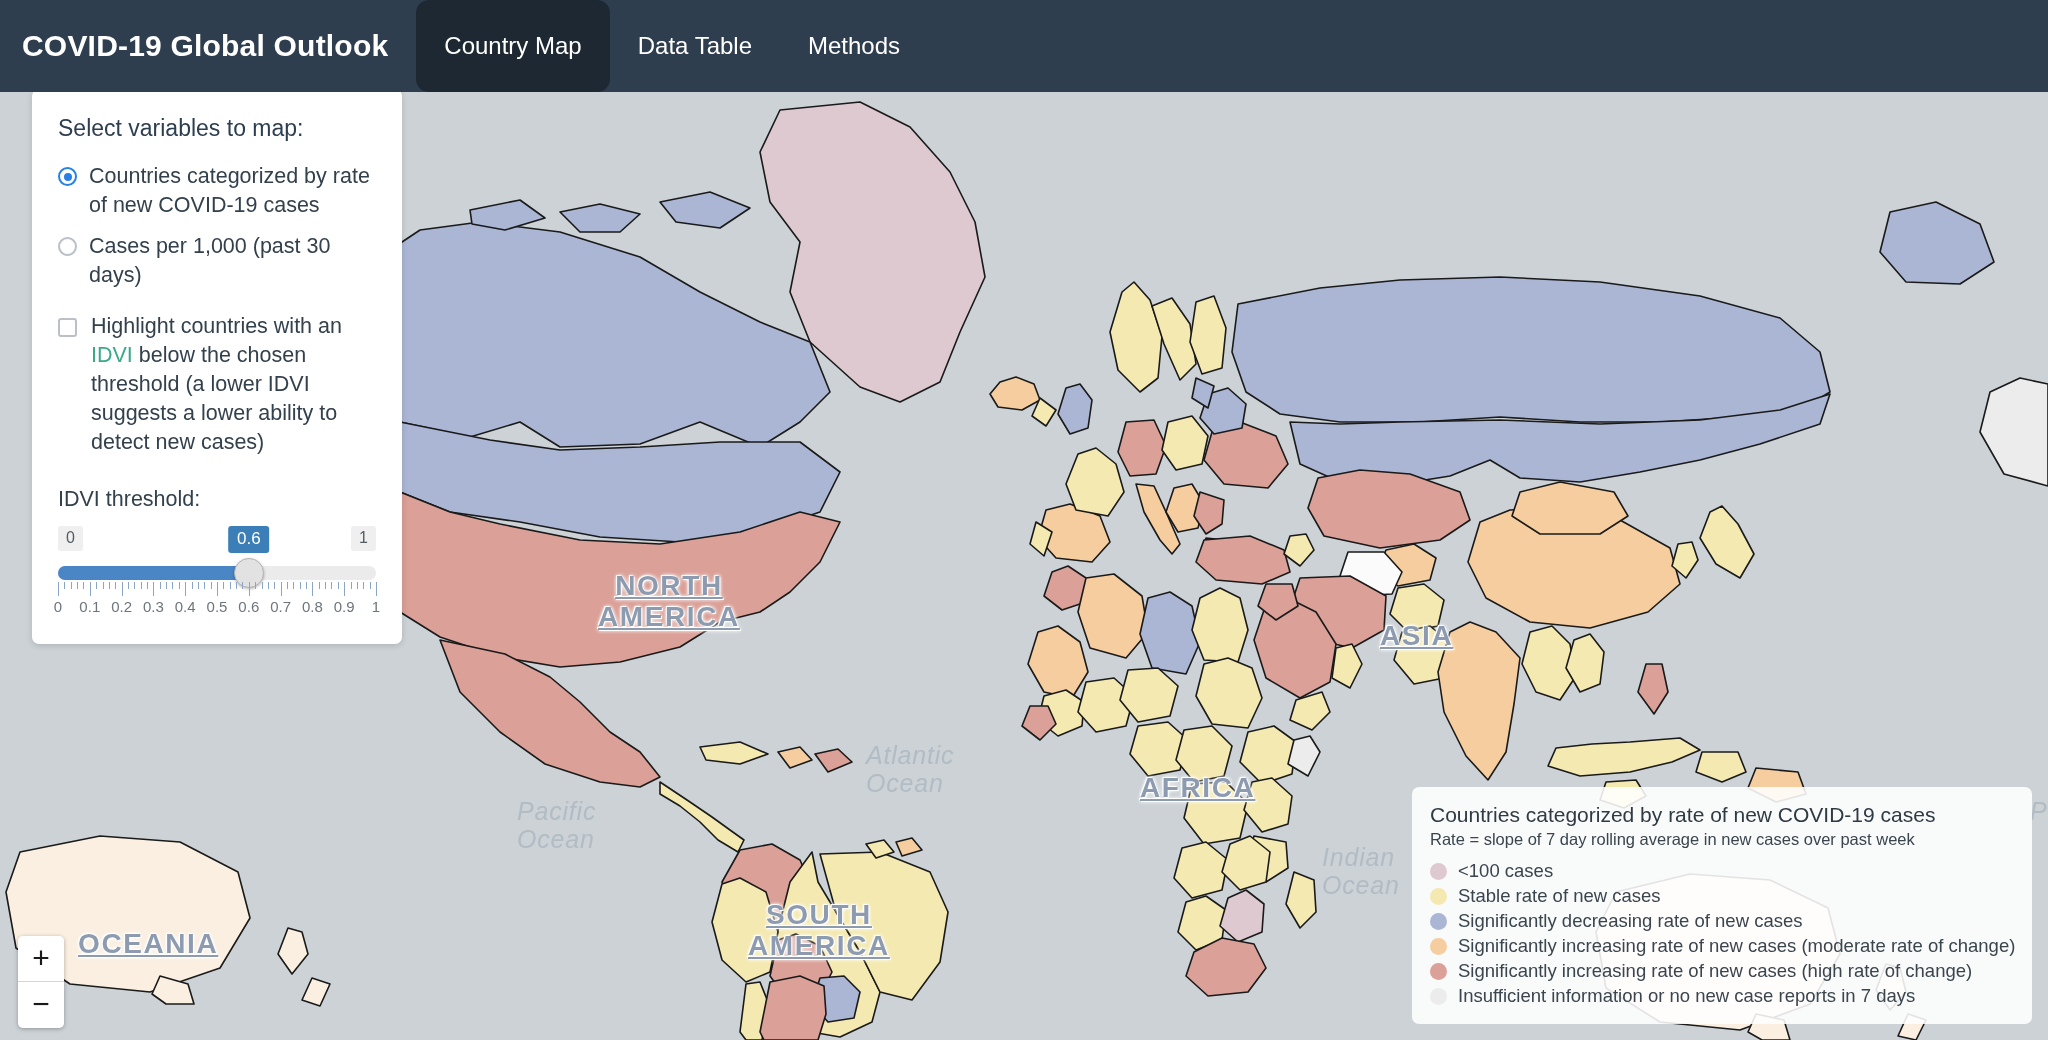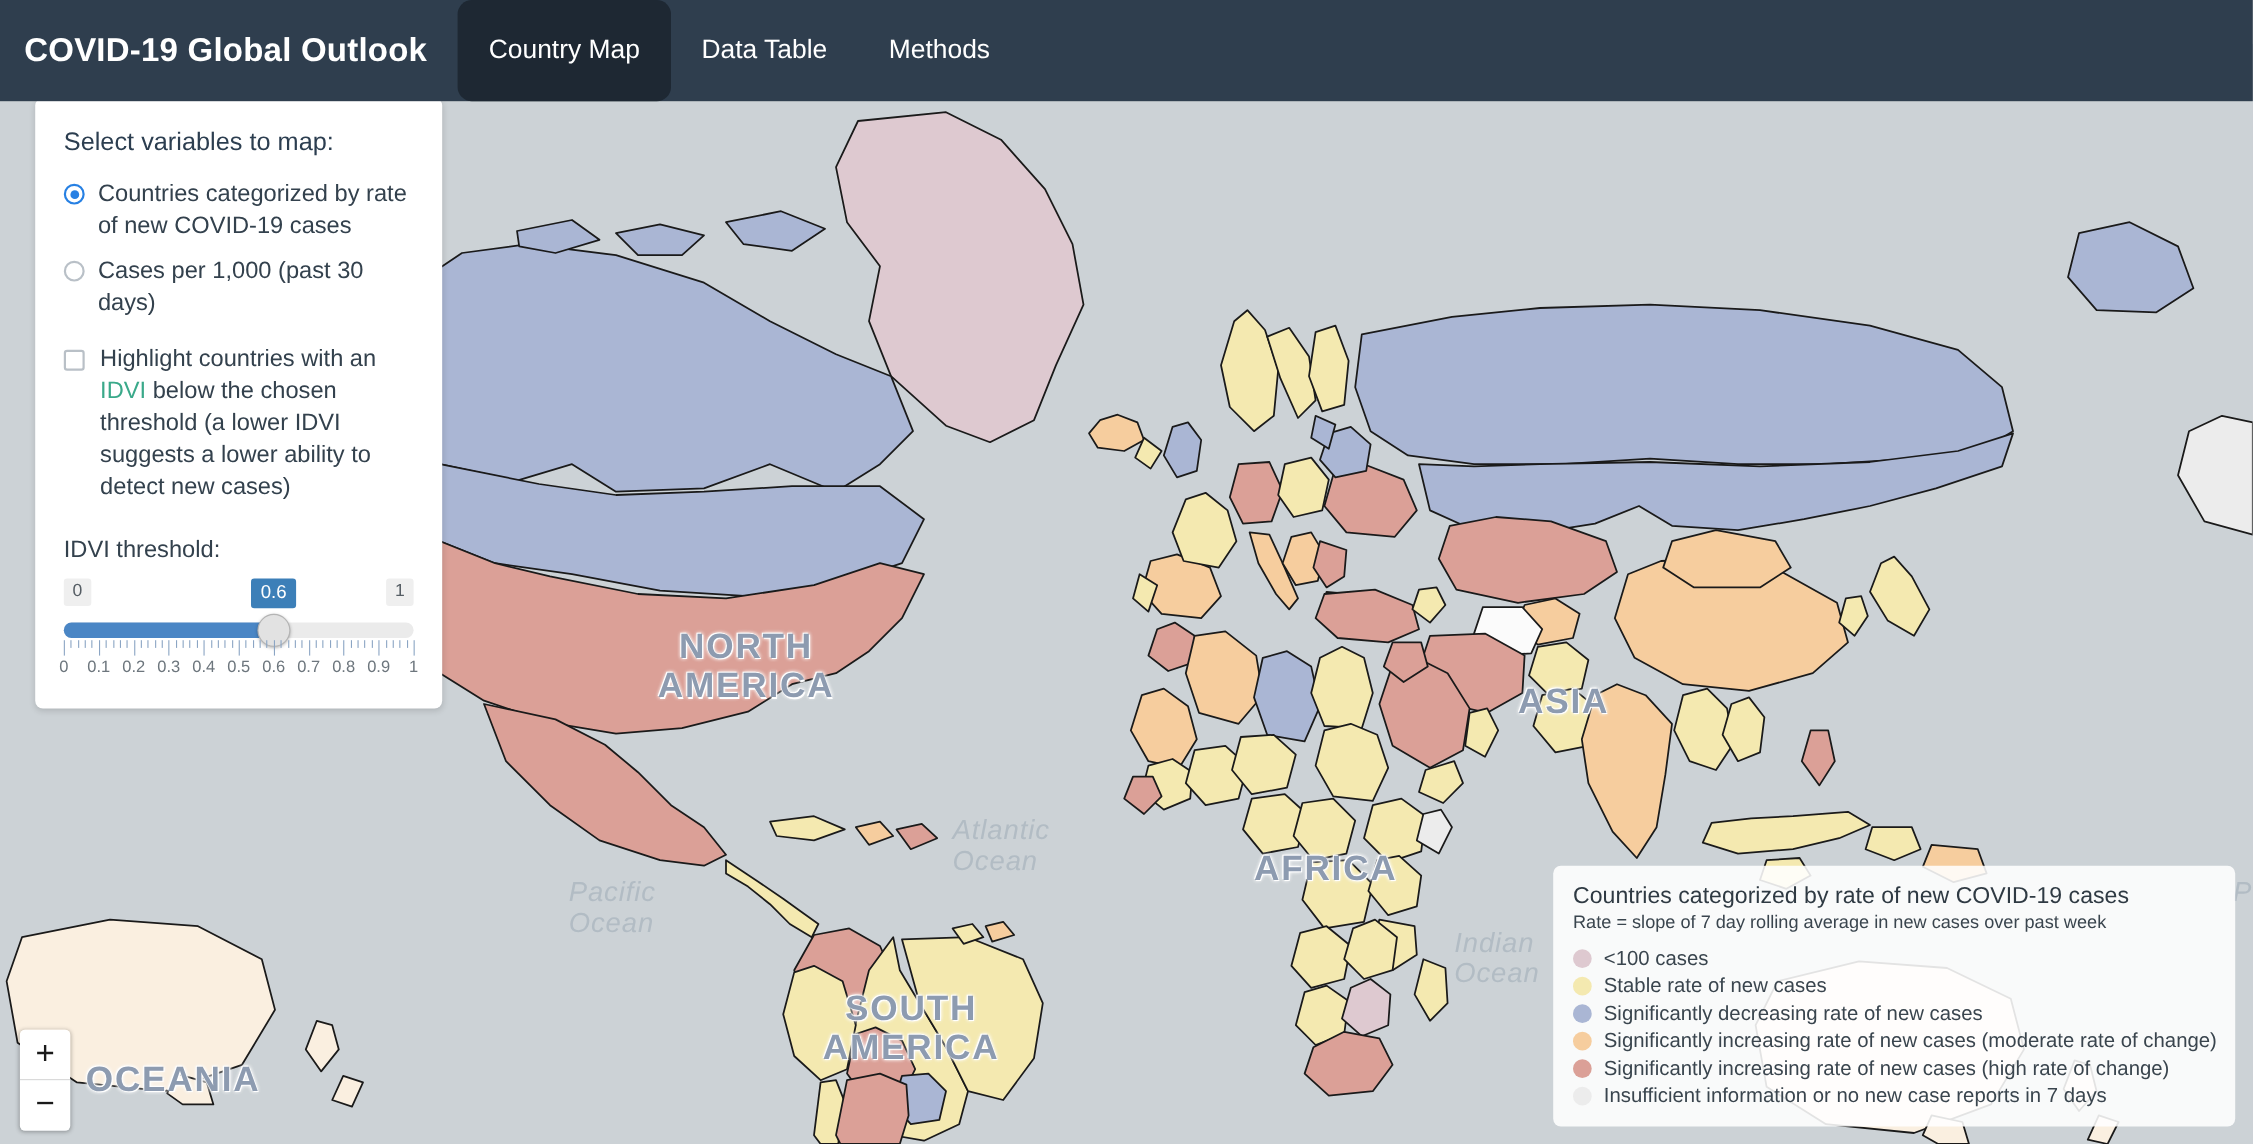--- a/index.html
+++ b/index.html
@@ -55,28 +55,29 @@
     color: #b2bcc4;
     line-height: 1.1;
     letter-spacing: .8px;
     white-space: pre-line;
     pointer-events: none;
   }
   .continent-label {
     position: absolute;
     font-family: "Liberation Sans", sans-serif;
     font-weight: bold;
-    font-size: 32px;
+    font-size: 28px;
     color: #8d9bb0;
     letter-spacing: 1.6px;
     line-height: 1.12;
     text-align: center;
     text-shadow: 0 0 4px #fff, 0 0 4px #fff, 1px 1px 0 #fff, -1px -1px 0 #fff;
     white-space: pre-line;
     pointer-events: none;
+    text-decoration: underline;
   }
 
   
   #last-updated {
     position: absolute; top: 0px; right: 0px;
     background: #f7f7f7;
     color: #333a40;
     font-size: 20px;
     padding: 8px 14px 9px 16px;
     border-radius: 0 0 0 3px;
@@ -456,21 +457,21 @@
 Ocean</div>
 
   <div class="ocean-label" style="left:2030px; top:706px;">P</div>
 
   <div class="continent-label" style="left:598px;  top:478px;">NORTH
 AMERICA</div>
   <div class="continent-label" style="left:748px;  top:807px;">SOUTH
 AMERICA</div>
   <div class="continent-label" style="left:1140px; top:680px;">AFRICA</div>
   <div class="continent-label" style="left:1380px; top:528px;">ASIA</div>
-  <div class="continent-label" style="left:78px;   top:836px;margin-top:36px;">OCEANIA</div>
+  <div class="continent-label" style="left:78px;   top:836px;">OCEANIA</div>
 
   <div id="zoom-ctl">
     <div class="zoom-btn">+</div>
     <div class="zoom-btn">−</div>
   </div>
 </div>
 
 <div id="last-updated">Last Updated: 2020-06-20</div>
 
 <div id="controls">

